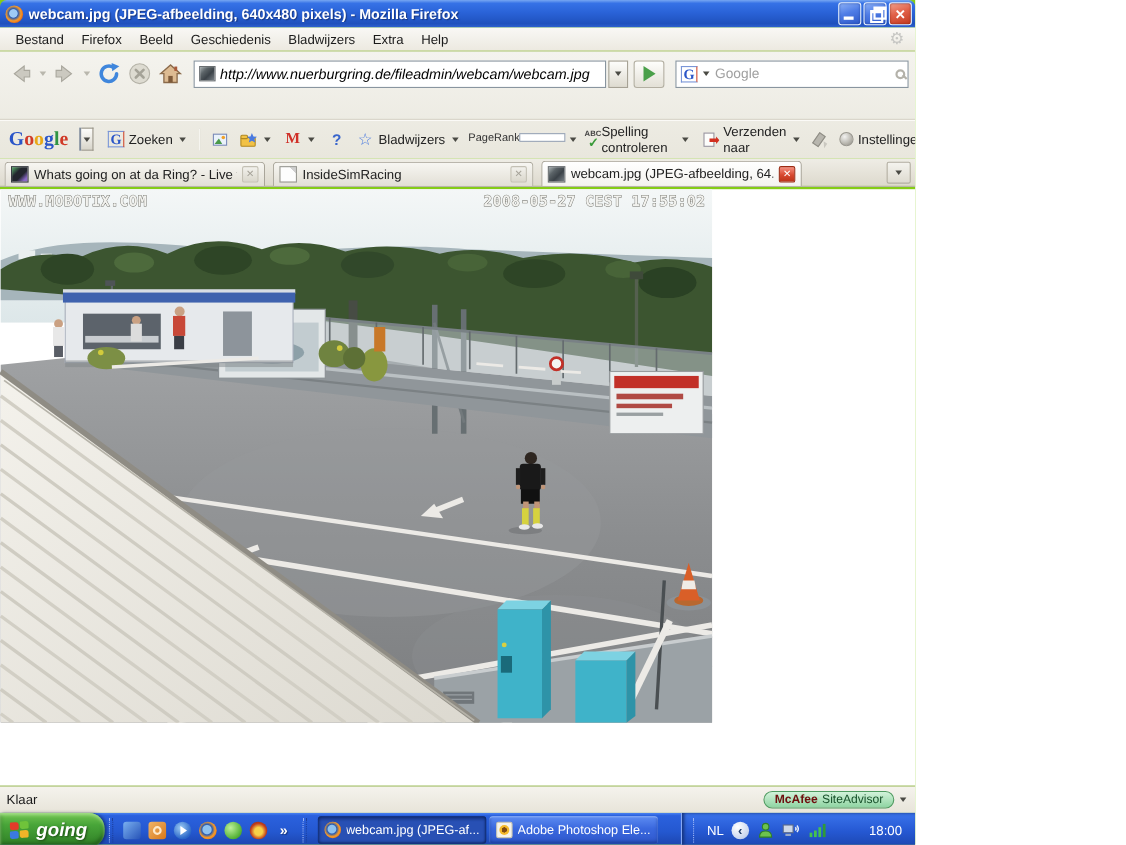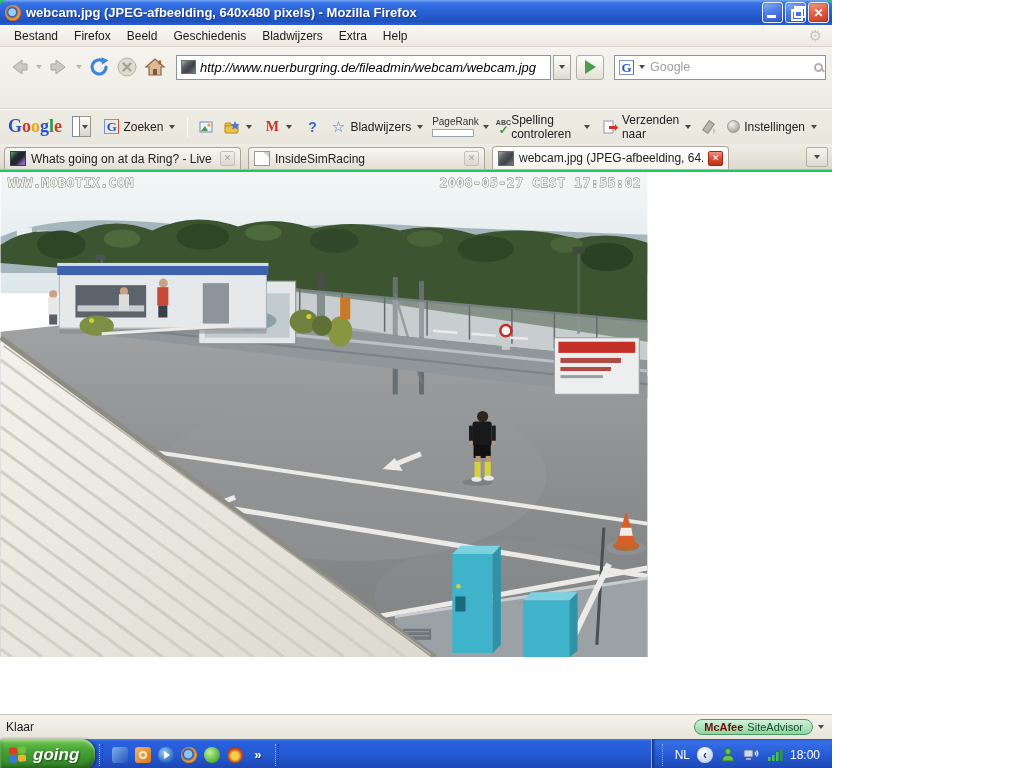--- a/index.html
+++ b/index.html
@@ -1,18 +1,18 @@
 <!DOCTYPE html>
 <html><head>
 <meta charset="utf-8">
 <style>
   * { margin:0; padding:0; box-sizing:border-box; }
   html,body { width:1024px; height:768px; overflow:hidden; }
   body { font-family:"Liberation Sans", sans-serif; }
-  .screen { width:832px; height:768px; position:relative; background:#22c55e; overflow:hidden; }
+  .screen { width:832px; height:768px; position:relative; background:#84cc16; overflow:hidden; }
 
   
   .titlebar { height:25px; background:linear-gradient(180deg,#77a7f2 0%,#3672e6 12%,#2a63d8 45%,#1f51bd 86%,#2f62d1 100%);
     display:flex; align-items:center; padding:0 3px 0 5px; border-radius:6px 6px 0 0; }
   .titlebar .fficon { width:16px; height:16px; border-radius:50%;
     background:radial-gradient(circle at 45% 45%, #9ecbf5 0 28%, #2a5bb0 34%, #f59a2a 55%, #e4610f 75%, #b34305 100%); margin-right:5px; flex:0 0 auto; }
   .title-text { color:#fff; font-weight:bold; font-size:13px; text-shadow:1px 1px 1px #17367f; flex:1;
     white-space:nowrap; overflow:hidden; }
   .win-controls { display:flex; gap:2px; }
   .win-btn { width:21px; height:21px; border-radius:3px; border:1px solid #e8f0fc; position:relative;
@@ -67,21 +67,21 @@
   .gsearch { width:118px; height:21px; border:1px solid #7f8a99; background:#fff; }
   .gsearch input { width:100%; height:100%; border:none; outline:none; font-size:12px; background:transparent; }
   .gsearch-drop { width:19px; height:21px; background:linear-gradient(#fdfdfb,#d8d5ca); border:1px solid #9a968a; border-left:none;
     display:flex; align-items:center; justify-content:center; margin-right:8px; }
   .tbbtn { display:flex; align-items:center; gap:4px; padding:3px 5px; border-radius:2px; }
   .tbsep { width:1px; height:20px; background:#c9c5b8; border-right:1px solid #fbfaf6; margin:0 5px; }
   .icon16 { width:16px; height:16px; display:inline-flex; align-items:center; justify-content:center; flex:0 0 auto; }
   .gmail-m { color:#d03028; font-weight:bold; font-size:14px; font-family:"Liberation Serif",serif; }
   .help-q { color:#3a66cc; font-weight:bold; font-size:14px; }
   .star-o { color:#4a7ae0; font-size:15px; }
-  .pagerank { display:flex; flex-direction:column; align-items:flex-start; line-height:1; margin:0 2px; }
+  .pagerank { display:flex; flex-direction:row; align-items:flex-start; line-height:1; margin:0 2px; }
   .pagerank .pr-label { font-size:10px; color:#333; margin-bottom:2px; }
   .pr-bar { width:42px; height:8px; border:1px solid #98a4b4; background:#fff; }
   .abc-ic { position:relative; width:18px; height:16px; }
   .abc-ic .abc { position:absolute; top:0; left:0; font-size:7px; font-weight:bold; color:#444; letter-spacing:0; }
   .abc-ic .chk { position:absolute; bottom:-2px; left:3px; color:#3a9a3a; font-size:12px; font-weight:bold; }
   .highlighter { width:14px; height:14px; position:relative; }
   .highlighter::before { content:""; position:absolute; left:2px; top:1px; width:5px; height:10px; background:#b8b6ae; transform:rotate(35deg); border:1px solid #8f8d85; }
   .highlighter::after { content:""; position:absolute; left:8px; bottom:0px; width:0; height:0; border-left:4px solid transparent; border-top:5px solid #cac8c0; transform:rotate(35deg); }
   .orb { width:13px; height:13px; border-radius:50%; background:radial-gradient(circle at 35% 30%, #f2f2f0, #b8b6ae 60%, #8f8d85); border:1px solid #9a9890; }
   .grow-spacer { flex:1; }
@@ -148,21 +148,21 @@
   .tb-ff { width:15px; height:15px; border-radius:50%; flex:0 0 auto;
     background:radial-gradient(circle at 45% 45%, #8ec2f0 0 30%, #2a5bb0 38%, #f59a2a 58%, #d4570d 100%); }
   .tb-ps { width:15px; height:15px; border-radius:2px; flex:0 0 auto; background:#f6f3ea; border:1px solid #c8c4b4; position:relative; }
   .tb-ps::after { content:""; position:absolute; inset:2px; border-radius:50%; background:radial-gradient(circle, #7e4a12 0 35%, #f5b92a 40%); }
   .tb-label { overflow:hidden; white-space:nowrap; }
   .tray { margin-left:auto; height:31px; display:flex; align-items:center; gap:7px; padding:0 12px 0 10px;
     background:linear-gradient(180deg,#3a74ec 0%,#2558d2 55%,#1c46b0 100%); border-left:1px solid #86a8f5; box-shadow:inset 2px 0 3px #16357e; color:#fff; font-size:12px; }
   .tray-grip { width:4px; height:22px; border-left:1px dotted #9ab4f5; margin-right:2px; }
   .hide-chev { width:16px; height:16px; border-radius:50%; background:radial-gradient(circle at 35% 30%, #ffffff, #c9d6ee 70%, #9cb0d6); color:#23406e;
     display:flex; align-items:center; justify-content:center; font-size:12px; font-weight:bold; line-height:1; }
-  .tray-clock { font-size:12px; }
+  .tray-clock { font-size:12px;margin-left:32px; }
 </style>
 </head>
 <body>
 
 <div class="screen">
 
   <div class="titlebar">
     <span class="fficon"></span>
     <span class="title-text">webcam.jpg (JPEG-afbeelding, 640x480 pixels) - Mozilla Firefox</span>
     <div class="win-controls">
@@ -564,20 +564,30 @@
     <div class="quicklaunch">
       <span class="qlicon ql-doc"></span>
       <span class="qlicon ql-cd"></span>
       <span class="qlicon ql-media"></span>
       <span class="qlicon ql-ff"></span>
       <span class="qlicon ql-msn"></span>
       <span class="qlicon ql-fire"></span>
       <span class="overflow">»</span>
     </div>
     <span class="ql-grip"></span>
+    <div class="taskbtns">
+      <div class="taskbtn active">
+        <span class="tb-ff"></span>
+        <span class="tb-label">webcam.jpg (JPEG-af...</span>
+      </div>
+      <div class="taskbtn normal">
+        <span class="tb-ps"></span>
+        <span class="tb-label">Adobe Photoshop Ele...</span>
+      </div>
+    </div>
     <div class="tray">
       <span class="tray-grip"></span>
       <span>NL</span>
       <span class="hide-chev">‹</span>
       <svg width="16" height="16" viewBox="0 0 16 16">
           <circle cx="8" cy="4.5" r="3" fill="#6cc24e" stroke="#2f7f27"></circle>
           <path d="M2.5,14 Q2.5,8.5 8,8.5 Q13.5,8.5 13.5,14 Z" fill="#6cc24e" stroke="#2f7f27"></path>
         </svg>
       <svg width="17" height="16" viewBox="0 0 17 16">
           <rect x="1" y="3" width="9" height="7" fill="#cdd8e8" stroke="#5a6a8a"></rect>

